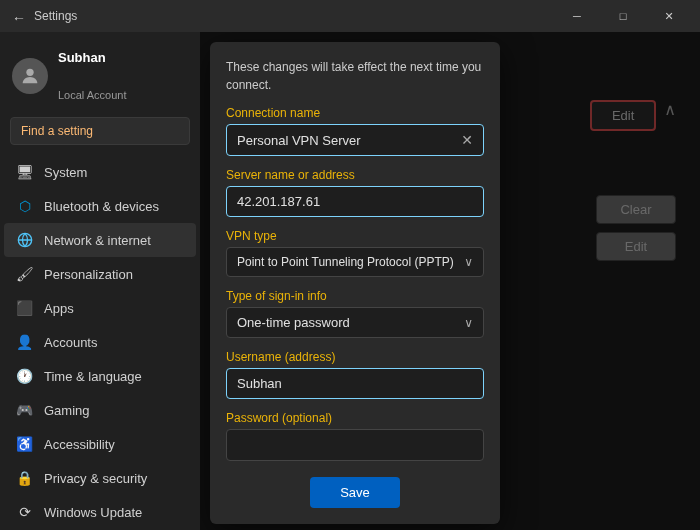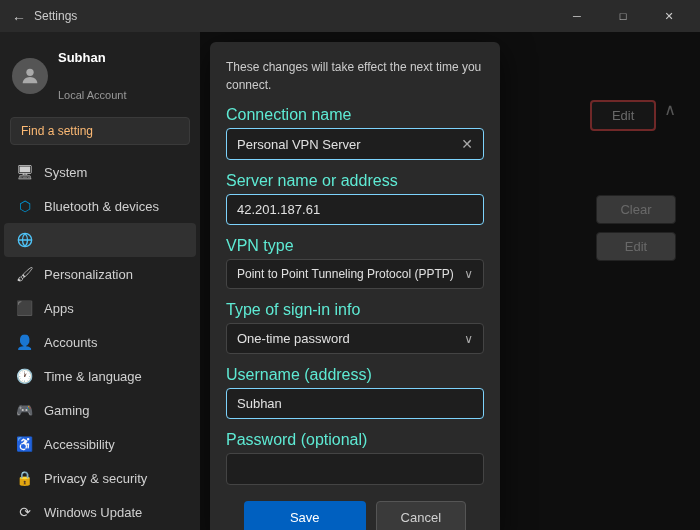--- a/index.html
+++ b/index.html
@@ -196,21 +196,21 @@
       flex-direction: column;
       gap: 12px;
       box-shadow: 0 8px 32px rgba(0,0,0,0.6);
     }
     .dialog-notice {
       font-size: 12px;
       color: #ccc;
       line-height: 1.5;
     }
     .dialog-field { display: flex; flex-direction: column; gap: 4px; }
-    .dialog-label { font-size: 16px; color: #5eead4; }
+    .dialog-label { font-size: 12px; color: #eab308; }
     .dialog-input {
       background: #1e1e1e;
       border: 1px solid #7dd3fc;
       border-radius: 4px;
       padding: 7px 10px;
       font-size: 13px;
       color: #e0e0e0;
       display: flex;
       align-items: center;
       justify-content: space-between;
@@ -235,21 +235,21 @@
       color: #aaa;
       font-size: 12px;
     }
     .dialog-buttons {
       display: flex;
       gap: 10px;
       justify-content: center;
       margin-top: 4px;
     }
     .btn-save {
-      padding: 8px 46px;
+      padding: 8px 30px;
       background: #0060c0;
       color: #fff;
       border: none;
       border-radius: 4px;
       font-size: 13px;
       cursor: pointer;
     }
     .btn-cancel {
       padding: 8px 24px;
       background: #3a3a3a;
@@ -310,20 +310,21 @@
       <span class="nav-icon" style="color:#0096d6;">⬡</span>
       <span>Bluetooth &amp; devices</span>
     </div>
     <div class="nav-item active">
       <span class="nav-icon">
         <svg width="16" height="16" viewBox="0 0 24 24" fill="none" stroke="#4fc3f7" stroke-width="2">
             <circle cx="12" cy="12" r="10"></circle>
             <path d="M2 12h20M12 2a15 15 0 0 1 0 20M12 2a15 15 0 0 0 0 20"></path>
           </svg>
       </span>
+      <span>Network &amp; internet</span>
     </div>
     <div class="nav-item">
       <span class="nav-icon">🖌</span>
       <span>Personalization</span>
     </div>
     <div class="nav-item">
       <span class="nav-icon">⬛</span>
       <span>Apps</span>
     </div>
     <div class="nav-item">
@@ -411,20 +412,19 @@
           </div>
         </div>
 
         <div class="dialog-field">
           <span class="dialog-label">Password (optional)</span>
           <div class="password-field"></div>
         </div>
 
         <div class="dialog-buttons">
           <button class="btn-save">Save</button>
-          <button class="btn-cancel">Cancel</button>
         </div>
 
       </div>
     </div>
   </div>
 
 </div>
 
 </body></html>

